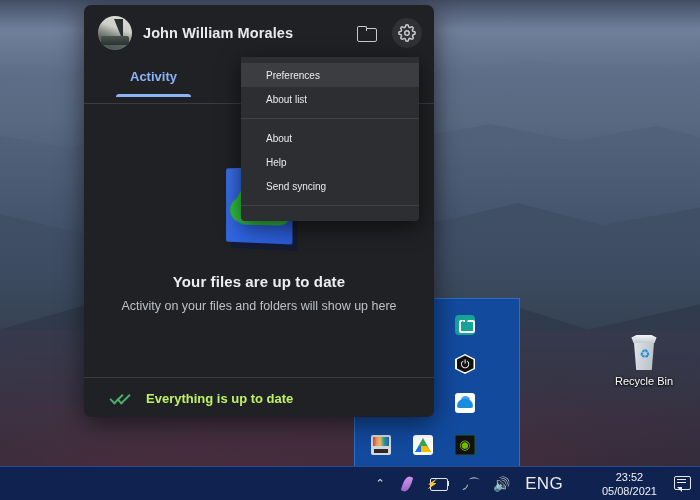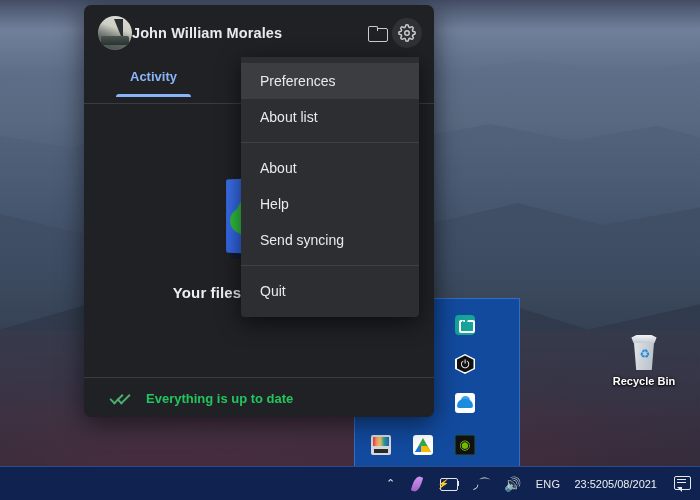--- a/index.html
+++ b/index.html
@@ -57,21 +57,20 @@
     background:linear-gradient(180deg,#f2f4f6,#c4cad1);
     clip-path:polygon(8% 30%,25% 0,75% 0,92% 30%,85% 100%,15% 100%);
   }
   .bin-tri{
     position:absolute; left:12px; top:14px; width:12px; height:12px;
     color:#1c8bd8; font-size:12px; line-height:12px; text-align:center;
   }
   .bin-label{
     color:#fff; font-size:11px; text-shadow:0 1px 2px rgba(0,0,0,.95), 0 0 3px rgba(0,0,0,.8);
     white-space:nowrap;
-    font-weight:bold;
   }
 
   
   #tray-panel{
     position:absolute; left:354px; top:298px; width:166px; height:168px;
     background:#124a9e;
     border:1px solid #2f6ec4;
     border-bottom:none;
   }
   .tray-grid{
@@ -140,21 +139,21 @@
 
   
   #sync-panel{
     position:absolute; left:84px; top:5px; width:350px; height:412px;
     background:#202124;
     border-radius:7px;
     box-shadow:0 6px 26px rgba(0,0,0,.55);
     overflow:hidden;
   }
   .panel-header{
-    height:56px; display:flex; align-items:center; padding:0 12px 0 14px; gap:0;
+    height:56px; display:flex; align-items:center; padding:0 12px 0 14px; gap:11px;
   }
   .avatar{
     width:34px; height:34px; border-radius:50%; flex:none;
     background:
       linear-gradient(200deg, #dfe0da 0%, #cdcec4 38%, #8b9189 55%, #5c6660 70%, #3e4a46 100%);
     position:relative; overflow:hidden;
     box-shadow:inset 0 0 0 1px rgba(255,255,255,.08);
   }
   .avatar::before{ content:""; position:absolute; left:13px; top:3px; width:0; height:0;
     border-left:3px solid transparent; border-right:9px solid #2a2f33; border-bottom:22px solid transparent; }
@@ -218,33 +217,33 @@
 
   .status-divider{ height:1px; background:#3b3c3f; }
   .panel-status{
     height:40px; display:flex; align-items:center; gap:14px; padding-left:26px;
   }
   .dblcheck{ width:22px; height:14px; position:relative; }
   .dblcheck i{ position:absolute; display:block; width:13px; height:7px;
     border-left:2px solid #4caf6d; border-bottom:2px solid #4caf6d; transform:rotate(-45deg); }
   .dblcheck i.a{ left:0; top:3px; }
   .dblcheck i.b{ left:7px; top:3px; }
-  .status-text{ color:#22c55e; font-size:13px; font-weight:bold; }
+  .status-text{ color:#bef264; font-size:13px; font-weight:bold; }
 
   
   #context-menu{
     position:absolute; left:241px; top:57px; width:178px;
     background:#2d2e31;
     border-radius:0 0 4px 4px;
     box-shadow:0 6px 22px rgba(0,0,0,.6);
     padding:6px 0 8px 0;
   }
   .menu-item{
-    height:36px; display:flex; align-items:center;
-    padding-left:19px; color:#e8eaed; font-size:14px; white-space:nowrap;
+    height:24px; display:flex; align-items:center;
+    padding-left:25px; color:#e8eaed; font-size:10px; white-space:nowrap;
   }
   .menu-item.selected{ background:#3c3d40; }
   .menu-sep{ height:1px; background:#404145; margin:7px 0 7px 0; }
 
   
   #taskbar{
     position:absolute; left:0; bottom:0; width:700px; height:34px;
     background:#10224f;
     border-top:1px solid #2b4a8f;
     display:flex; align-items:center; justify-content:flex-end;
@@ -256,23 +255,23 @@
   .feather::before{ content:""; position:absolute; left:4px; top:0px; width:8px; height:16px;
     background:linear-gradient(160deg,#d49cf0,#9b5ec4); border-radius:60% 10% 60% 10%;
     transform:rotate(18deg); }
   .battery{ width:20px; height:12px; position:relative; }
   .battery::before{ content:""; position:absolute; left:1px; top:0; width:16px; height:11px;
     border:1.4px solid #e1e4ea; border-radius:2px; }
   .battery::after{ content:""; position:absolute; right:0px; top:3.5px; width:2px; height:5px; background:#e1e4ea; }
   .plug{ position:absolute; left:-2px; top:1px; color:#e1e4ea; font-size:9px; }
   .wifi{ width:17px; height:13px; position:relative; color:#e1e4ea; font-size:13px; line-height:13px; }
   .vol{ color:#e1e4ea; font-size:14px; }
-  .lang{ color:#e9ebef; font-size:11px; letter-spacing:.3px; }
-  .clock{ display:flex; flex-direction:row; align-items:center; justify-content:center;
-    color:#eef0f4; font-size:11px; line-height:14px; padding:0 9px 0 7px; }
+  .lang{ color:#e9ebef; font-size:17px; letter-spacing:.3px; }
+  .clock{ display:flex; flex-direction:column; align-items:center; justify-content:center;
+    color:#eef0f4; font-size:11px; line-height:14px; padding:0 9px 0 7px;margin-left:25px; }
   .notif{ width:20px; height:18px; position:relative; }
   .notif::before{ content:""; position:absolute; left:1px; top:1px; width:15px; height:12px;
     border:1.6px solid #e6e8ec; border-radius:2px; }
   .notif::after{ content:""; position:absolute; left:4px; top:12px; width:0; height:0;
     border-left:5px solid transparent; border-top:5px solid #e6e8ec; }
   .notif i{ position:absolute; left:4px; top:4px; width:9px; height:1.4px; background:#e6e8ec;
     box-shadow:0 3px 0 #e6e8ec; }
 </style>
 </head>
 <body>
@@ -350,20 +349,21 @@
   </div>
   <div class="hdr-divider"></div>
 
   <div class="panel-body">
     <div class="art">
       <div class="art-card"></div>
       <div class="art-cloud"></div>
       <div class="art-check"></div>
     </div>
     <div class="body-title">Your files are up to date</div>
+    <div class="body-sub">Activity on your files and folders will show up here</div>
   </div>
 
   <div class="status-divider"></div>
   <div class="panel-status">
     <span class="dblcheck">
         <i class="a"></i>
         <i class="b"></i>
       </span>
     <span class="status-text">Everything is up to date</span>
   </div>
@@ -380,23 +380,20 @@
   <div class="menu-item">
       <span>About</span>
     </div>
   <div class="menu-item">
       <span>Help</span>
     </div>
   <div class="menu-item">
       <span>Send syncing</span>
     </div>
   <div class="menu-sep"></div>
-  <div class="menu-item">
-      <span>Quit</span>
-    </div>
 </div>
 
 <div id="taskbar">
   <div id="tray-area">
     <div class="tb-item">
       <span class="chev">⌃</span>
     </div>
     <div class="tb-item">
       <span class="feather"></span>
     </div>

